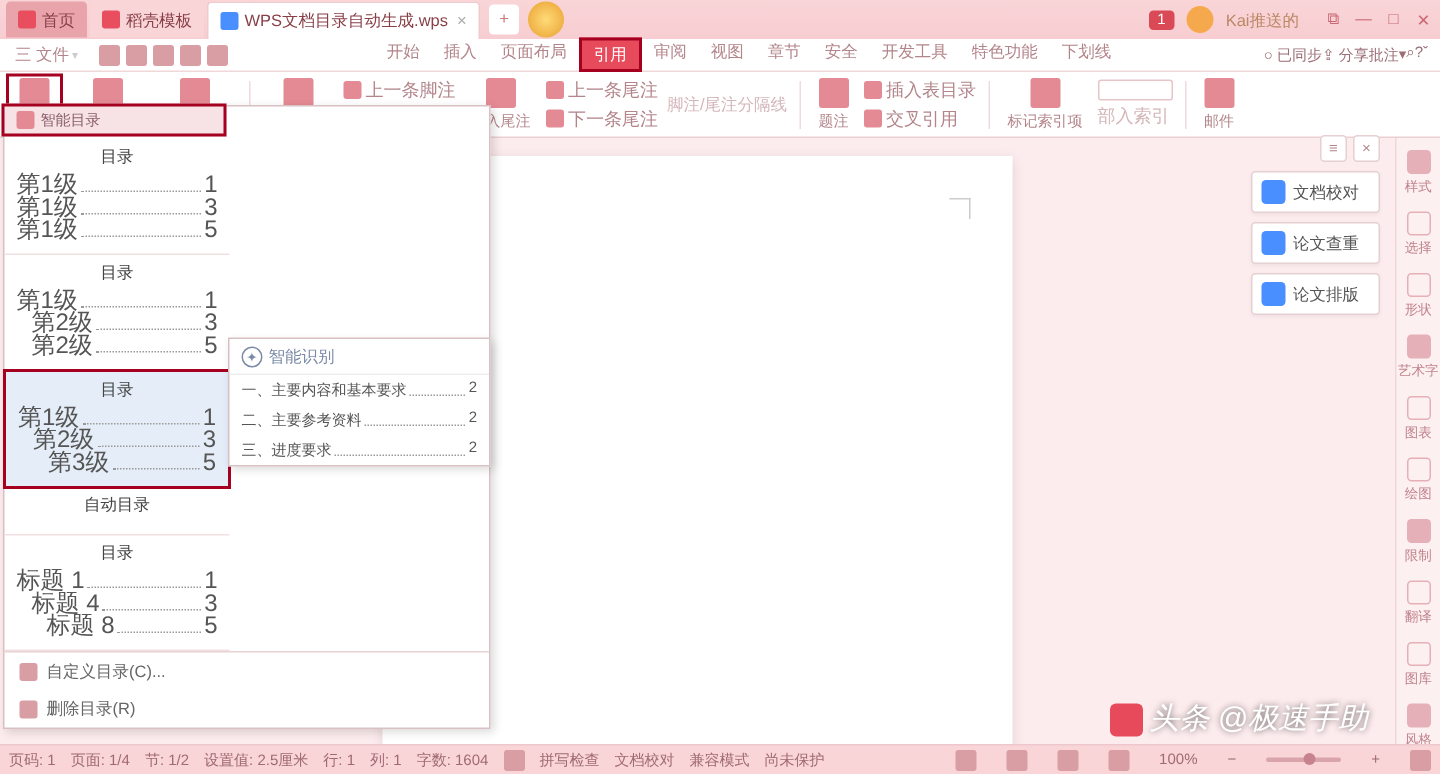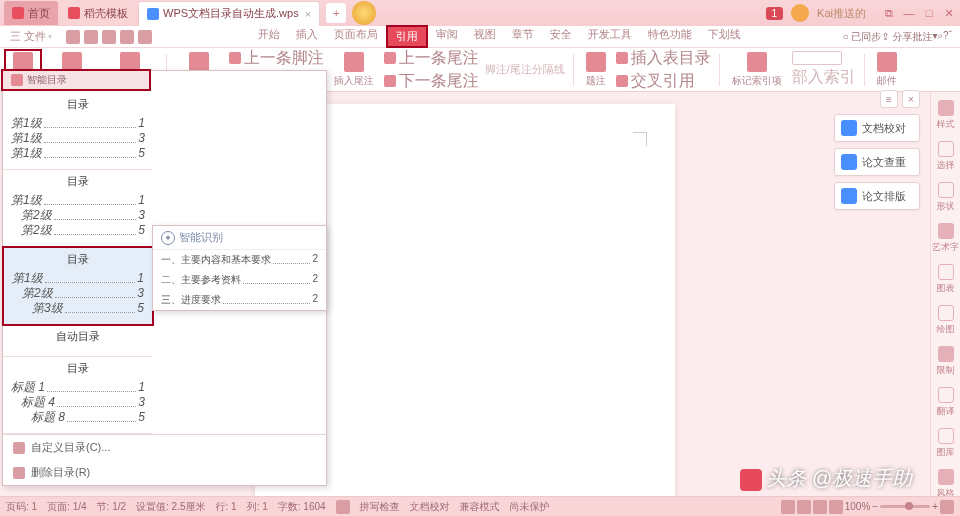--- a/index.html
+++ b/index.html
@@ -34,21 +34,21 @@
 .menu-right { margin-left: auto; display: flex; align-items: flex-start; gap: 0; padding-right: 8px; color: #9c6e76; font-size: 10px; }
 .mr-icon { color: #9c6e76; }
 
 
 .ribbon { height: 44px; background: #fff; border-bottom: 1px solid #ebd0d2; display: flex; align-items: center; padding: 0 4px; gap: 6px; }
 .rbtn { display: flex; flex-direction: column; align-items: center; gap: 2px; padding: 2px 4px; color: #b3858a; font-size: 10px; cursor: pointer; }
 .rbtn.big .ricon { width: 20px; height: 20px; }
 .rbtn.active-box { border: 2px solid #a50020; padding: 1px 3px; }
 .ricon { width: 16px; height: 12px; background: #e48a94; border-radius: 2px; }
 .rgroup { display: flex; flex-direction: column; gap: 2px; }
-.rgroup-row { display: flex; align-items: center; gap: 3px; color: #b3858a; font-size: 16px; }
+.rgroup-row { display: flex; align-items: center; gap: 3px; color: #b3858a; font-size: 12px; }
 .sicon { width: 12px; height: 12px; background: #e48a94; border-radius: 2px; }
 .sep { width: 1px; height: 32px; background: #f0dadd; margin: 0 2px; }
 .big-input { width: 50px; height: 14px; border: 1px solid #e5c5c8; border-radius: 2px; }
 .dimmed { color: #d4b5b8; }
 
 
 .main { display: flex; height: 430px; }
 .doc-area { flex: 1; background: #fdecee; display: flex; justify-content: center; padding-top: 12px; position: relative; }
 .page { width: 420px; height: 400px; background: #fff; box-shadow: 0 2px 8px rgba(0,0,0,.1); position: relative; }
 .page-corner { position: absolute; width: 14px; height: 14px; border: 1px solid #ccc; }
@@ -56,21 +56,21 @@
 .page-corner.tr { top: 28px; right: 28px; border-left: none; border-bottom: none; }
 
 
 .toc-panel { position: absolute; top: 70px; left: 2px; width: 325px; background: #fff; border: 1px solid #d9c0c3; box-shadow: 2px 2px 6px rgba(0,0,0,.15); z-index: 10; }
 .toc-header { background: #f7e3e5; padding: 2px 8px; font-size: 10px; color: #8a606a; display: flex; align-items: center; border: 2px solid #a50020; width: 150px; margin: -2px -2px 2px -2px; }
 .toc-header .ricon { width: 12px; height: 12px; margin-right: 4px; }
 .toc-left { width: 150px; float: left; }
 .toc-block { padding: 4px 8px 8px; border-bottom: 1px solid #f0e0e2; }
 .toc-block.sel { background: #e5eef8; border: 2px solid #a50020; margin: -1px; }
 .toc-title { text-align: center; font-size: 11px; color: #444; margin-bottom: 4px; }
-.toc-line { display: flex; font-size: 12px; color: #555; line-height: 15px; font-style: italic; }
+.toc-line { display: flex; font-size: 16px; color: #555; line-height: 15px; }
 .toc-line .dots { flex: 1; border-bottom: 1px dotted #999; margin: 0 2px 3px; }
 .toc-footer { clear: both; border-top: 1px solid #e8d2d4; }
 .toc-foot-item { padding: 5px 10px; font-size: 11px; color: #666; display: flex; align-items: center; gap: 6px; cursor: pointer; }
 .foot-icon { width: 12px; height: 12px; background: #d99da4; border-radius: 2px; }
 
 .smart-panel { position: absolute; top: 225px; left: 152px; width: 175px; background: #fff; border: 1px solid #d9c0c3; box-shadow: 2px 2px 6px rgba(0,0,0,.15); z-index: 11; }
 .smart-header { padding: 4px 8px; color: #7a8aa8; font-size: 11px; display: flex; align-items: center; gap: 4px; border-bottom: 1px solid #eee; }
 .smart-icon-c { width: 14px; height: 14px; border: 1.5px solid #7a8aa8; border-radius: 50%; display: flex; align-items: center; justify-content: center; font-size: 9px; }
 .smart-line { display: flex; padding: 3px 8px; font-size: 10px; color: #555; }
 .smart-line .dots { flex: 1; border-bottom: 1px dotted #999; margin: 0 2px 3px; }
@@ -82,21 +82,21 @@
 .right-pills .phead { display: flex; gap: 4px; margin-bottom: 6px; justify-content: flex-end; }
 .phead-btn { width: 18px; height: 18px; background: #fff; border: 1px solid #e5d0d2; border-radius: 3px; display: flex; align-items: center; justify-content: center; font-size: 10px; color: #b3858a; }
 
 .right-rail { width: 30px; background: #fdf0f0; border-left: 1px solid #f0d8da; display: flex; flex-direction: column; align-items: center; padding-top: 8px; gap: 10px; }
 .rail-item { display: flex; flex-direction: column; align-items: center; gap: 2px; color: #c0838d; font-size: 9px; cursor: pointer; }
 .rail-icon { width: 16px; height: 16px; background: #e5b0b8; border-radius: 3px; }
 .rail-icon.outline { background: none; border: 1.5px solid #e5b0b8; }
 
 
 .status { position: absolute; bottom: 0; left: 0; right: 0; height: 20px; background: #f9d5d8; border-top: 1px solid #edc7cb; display: flex; align-items: center; font-size: 10px; color: #a06a72; padding: 0 6px; gap: 10px; margin-top: 29px; }
-.status .sr { margin-left: auto; display: flex; align-items: center; gap: 2px; }
+.status .sr { margin-left: auto; display: flex; align-items: center; gap: 20px; }
 .stat-icon { width: 14px; height: 14px; background: #d99da4; border-radius: 2px; }
 .zoom-slider { width: 50px; height: 3px; background: #d9a5ab; border-radius: 2px; position: relative; }
 .zoom-slider::after { content: ''; position: absolute; left: 50%; top: -3px; width: 8px; height: 8px; background: #c7838d; border-radius: 50%; }
 
 .watermark { position: absolute; bottom: 24px; right: 48px; font-size: 20px; font-weight: normal; color: #fff; text-shadow: 0 0 4px rgba(0,0,0,.6); z-index: 50; font-style: italic; }
 .wm-icon { display: inline-block; width: 22px; height: 22px; background: #e74a5a; border-radius: 4px; vertical-align: middle; margin-right: 4px; }
 
 .ind1 { padding-left: 10px; }
 .ind2 { padding-left: 20px; }
 </style>

